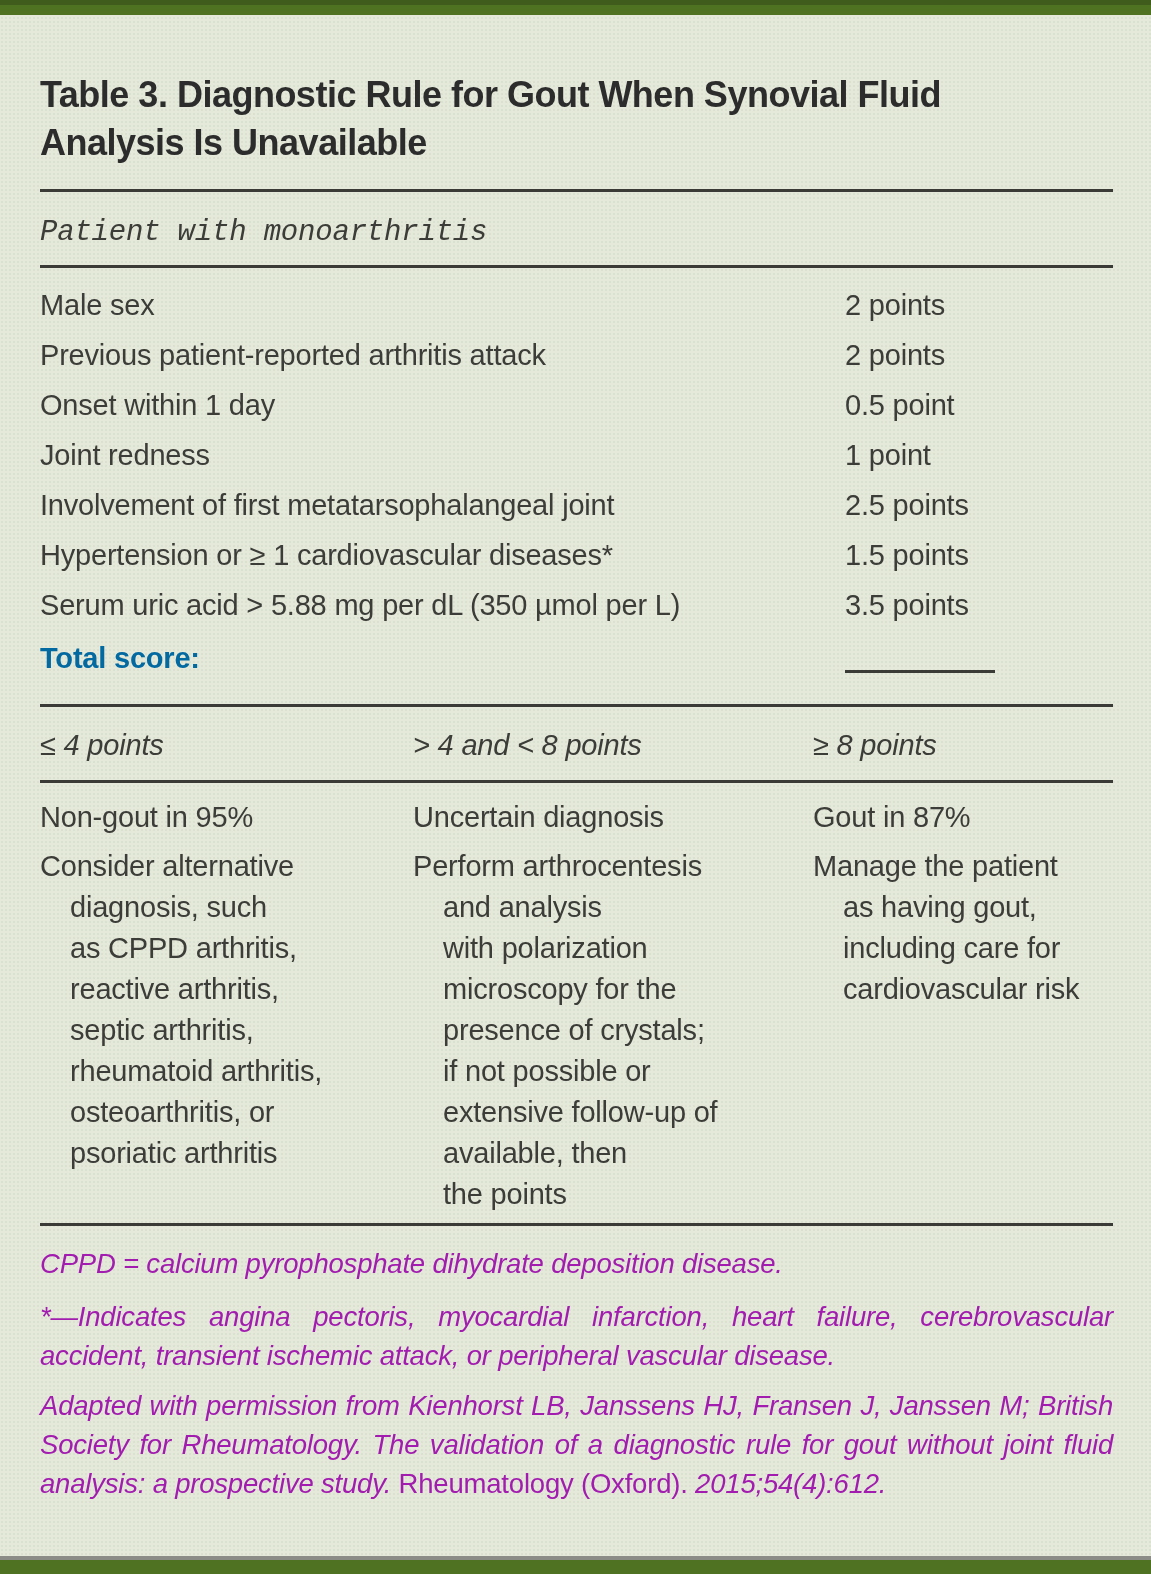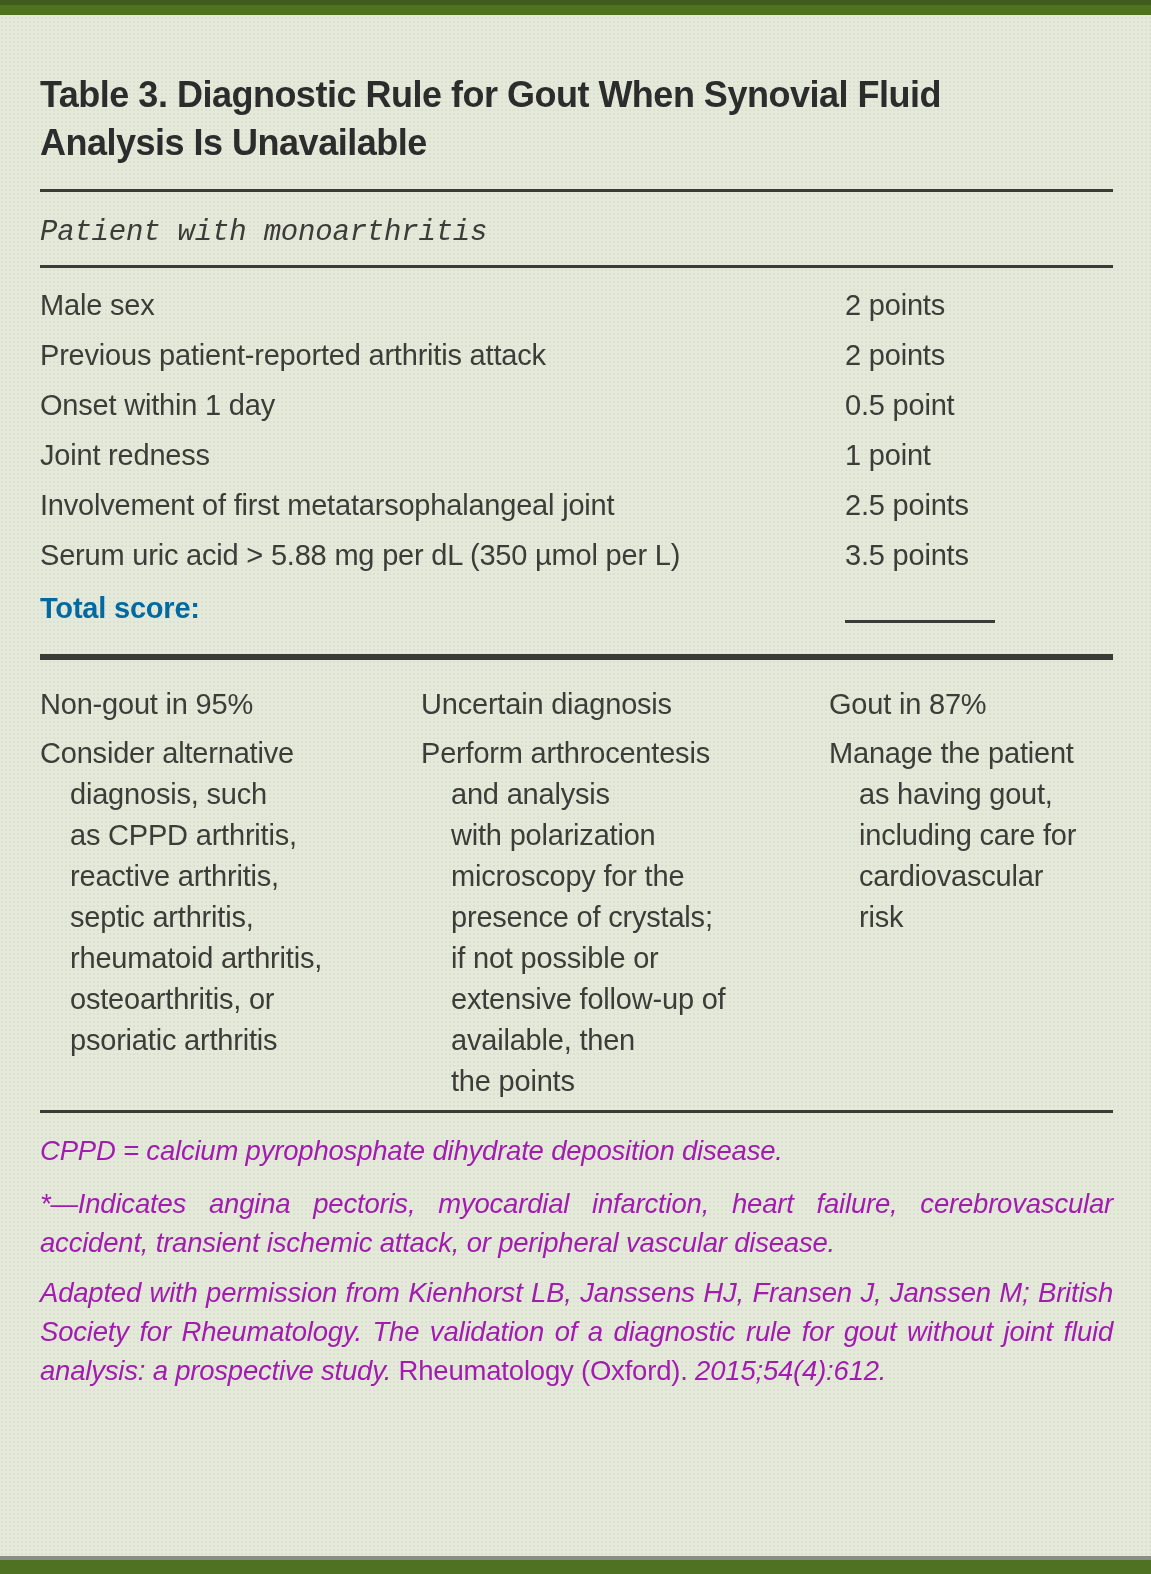--- a/index.html
+++ b/index.html
@@ -48,21 +48,21 @@
     display: inline-block;
     width: 150px;
     height: 36px;
     border-bottom: 3px solid #3a3a37;
   }
   .rule-3 { margin-top: 20px; }
   .range-headers { display: flex; padding: 22px 0 18px 0; font-size: 29px; font-style: italic; }
   .col-1 { width: 373px; }
   .col-2 { width: 400px; }
   .col-3 { flex: 1; }
-  .outcomes { display: flex; padding-top: 24px; gap: 8px; }
+  .outcomes { display: flex; padding-top: 14px; }
   .outcome-result { font-size: 29px; line-height: 40px; margin-bottom: 9px; }
   .para-line { font-size: 29px; line-height: 41px; padding-right: 18px; }
   .para-line + .para-line { padding-left: 30px; }
   .rule-5 { margin-top: 8px; }
   .footnote {
     font-size: 27.5px;
     font-style: italic;
     line-height: 39px;
     color: #a21caf;
   }
@@ -119,36 +119,45 @@
       <div class="crit-row">
         <div class="label">Joint redness</div>
         <div class="points">1 point</div>
       </div>
 
       <div class="crit-row">
         <div class="label">Involvement of first metatarsophalangeal joint</div>
         <div class="points">2.5 points</div>
       </div>
 
+      <div class="crit-row">
+        <div class="label">Hypertension or ≥ 1 cardiovascular diseases*</div>
+        <div class="points">1.5 points</div>
+      </div>
 
       <div class="crit-row">
         <div class="label">Serum uric acid &gt; 5.88 mg per dL (350 µmol per L)</div>
         <div class="points">3.5 points</div>
       </div>
     </div>
 
   <div class="total-row">
     <div class="label">Total score:</div>
     <div class="points">
       <span class="blank-line"></span>
     </div>
   </div>
 
   <hr class="rule rule-3">
 
+  <div class="range-headers">
+    <div class="col-1">≤ 4 points</div>
+    <div class="col-2">&gt; 4 and &lt; 8 points</div>
+    <div class="col-3">≥ 8 points</div>
+  </div>
 
   <hr class="rule rule-4">
 
   <div class="outcomes">
     <div class="col-1">
       <div class="outcome-result">Non-gout in 95%</div>
       <div>
 
           <div class="para-line">Consider alternative</div>
 

